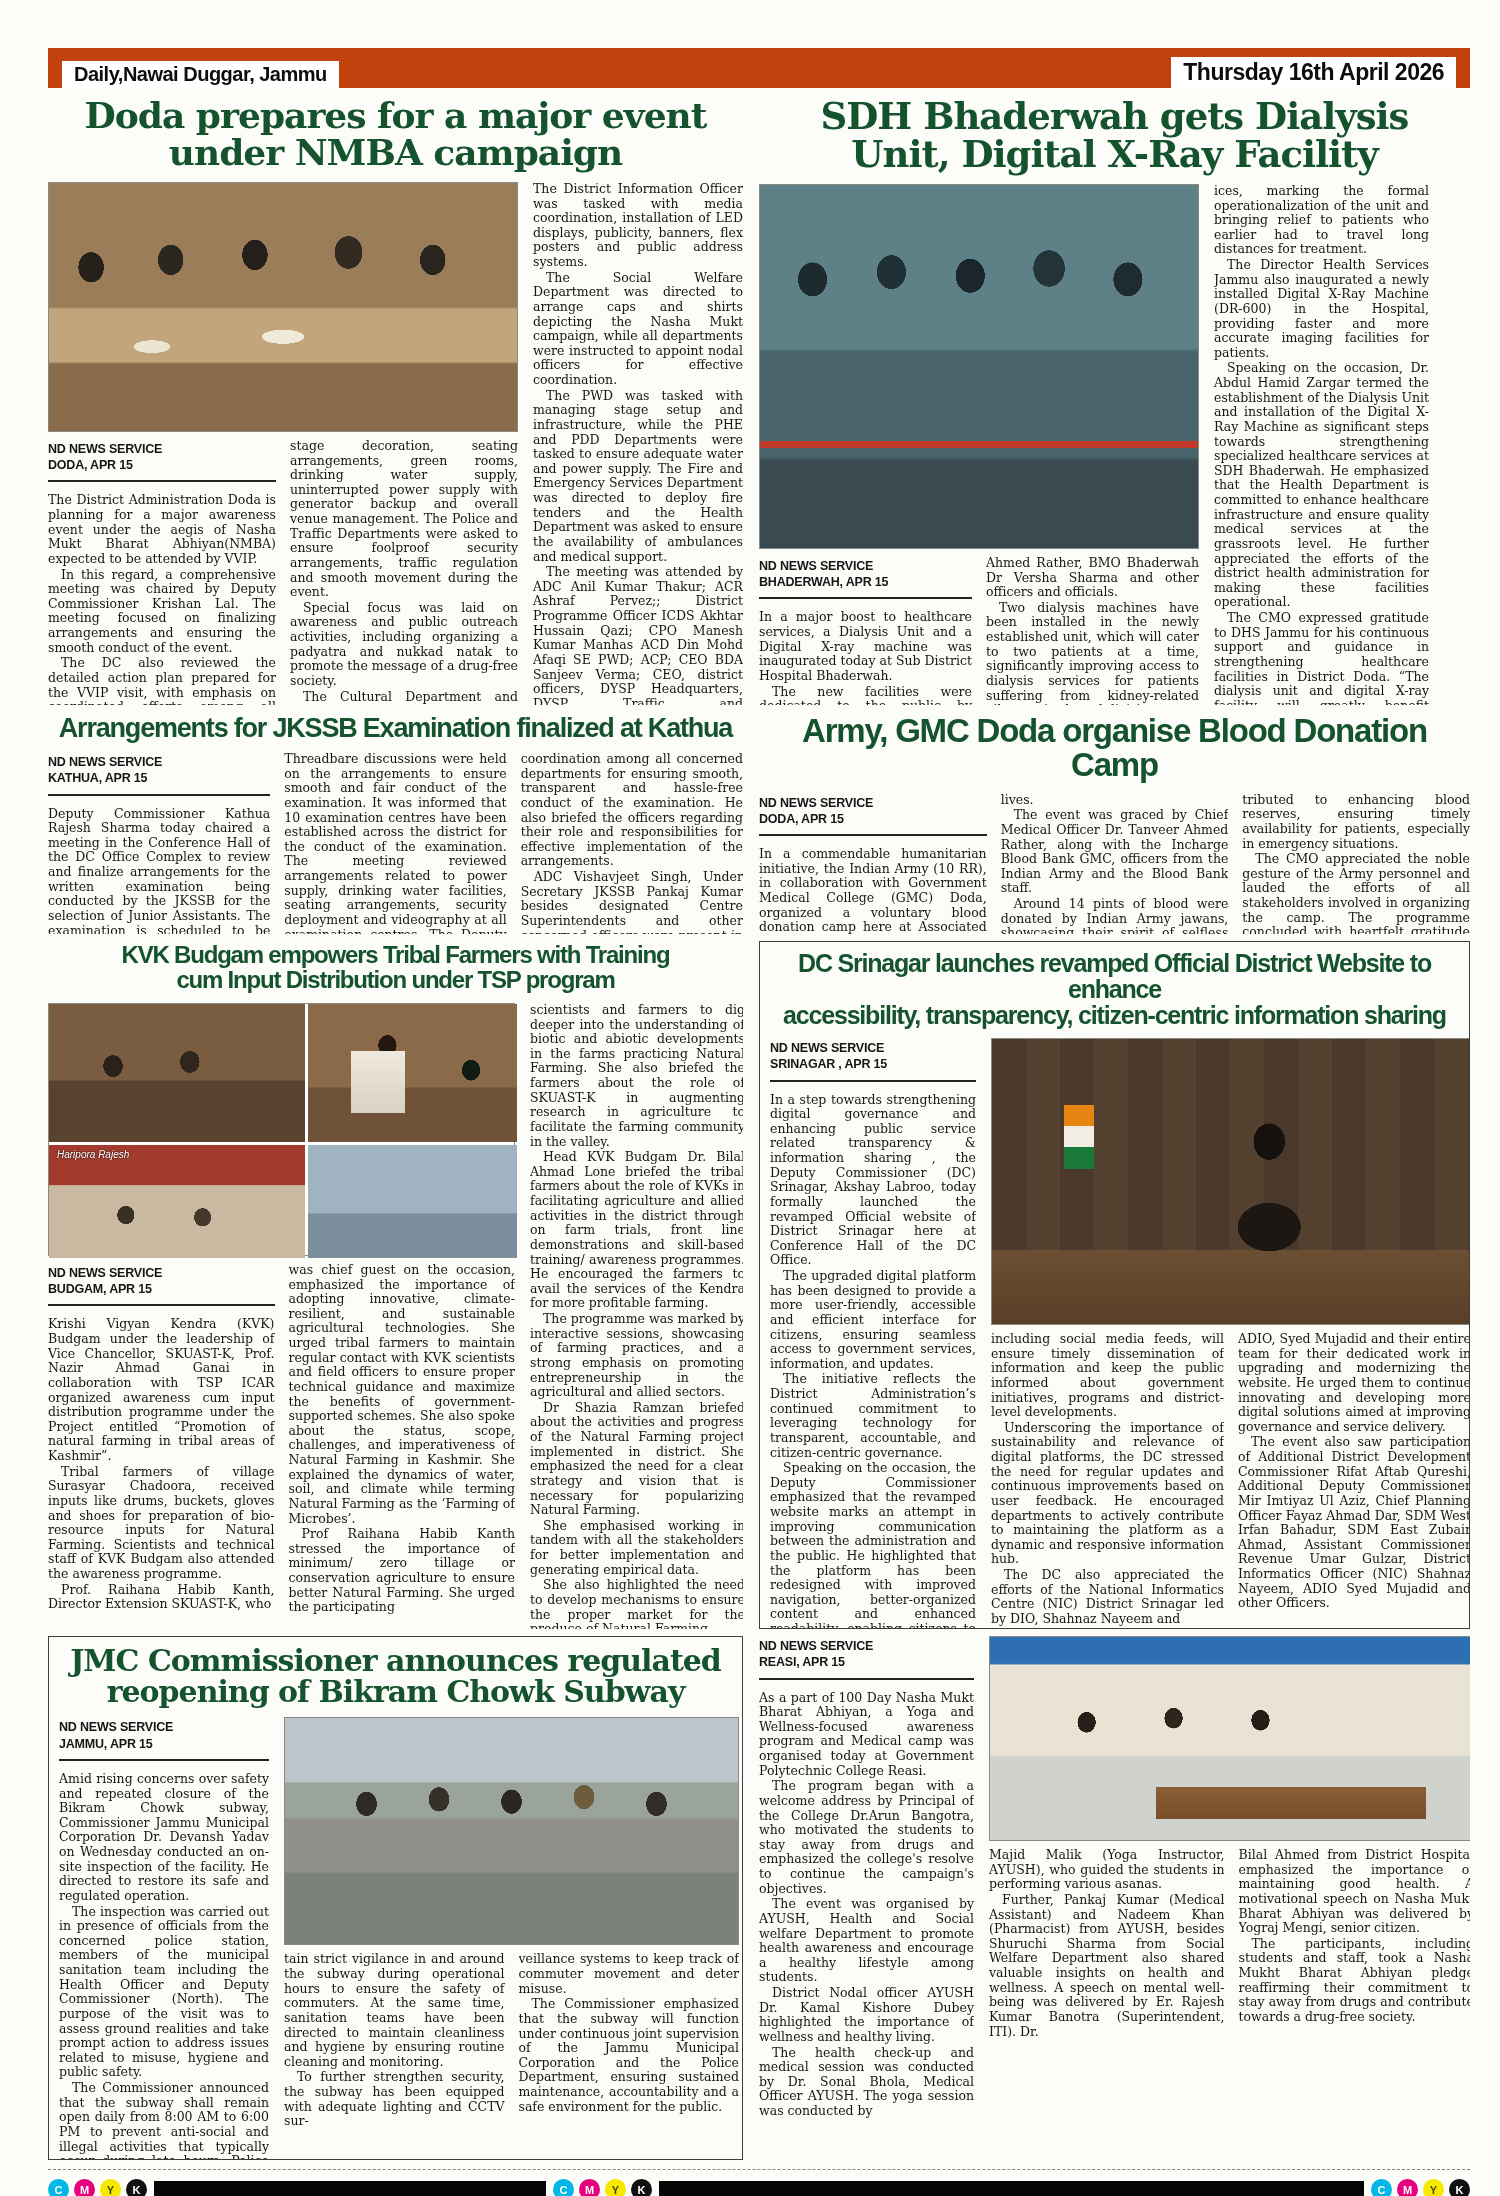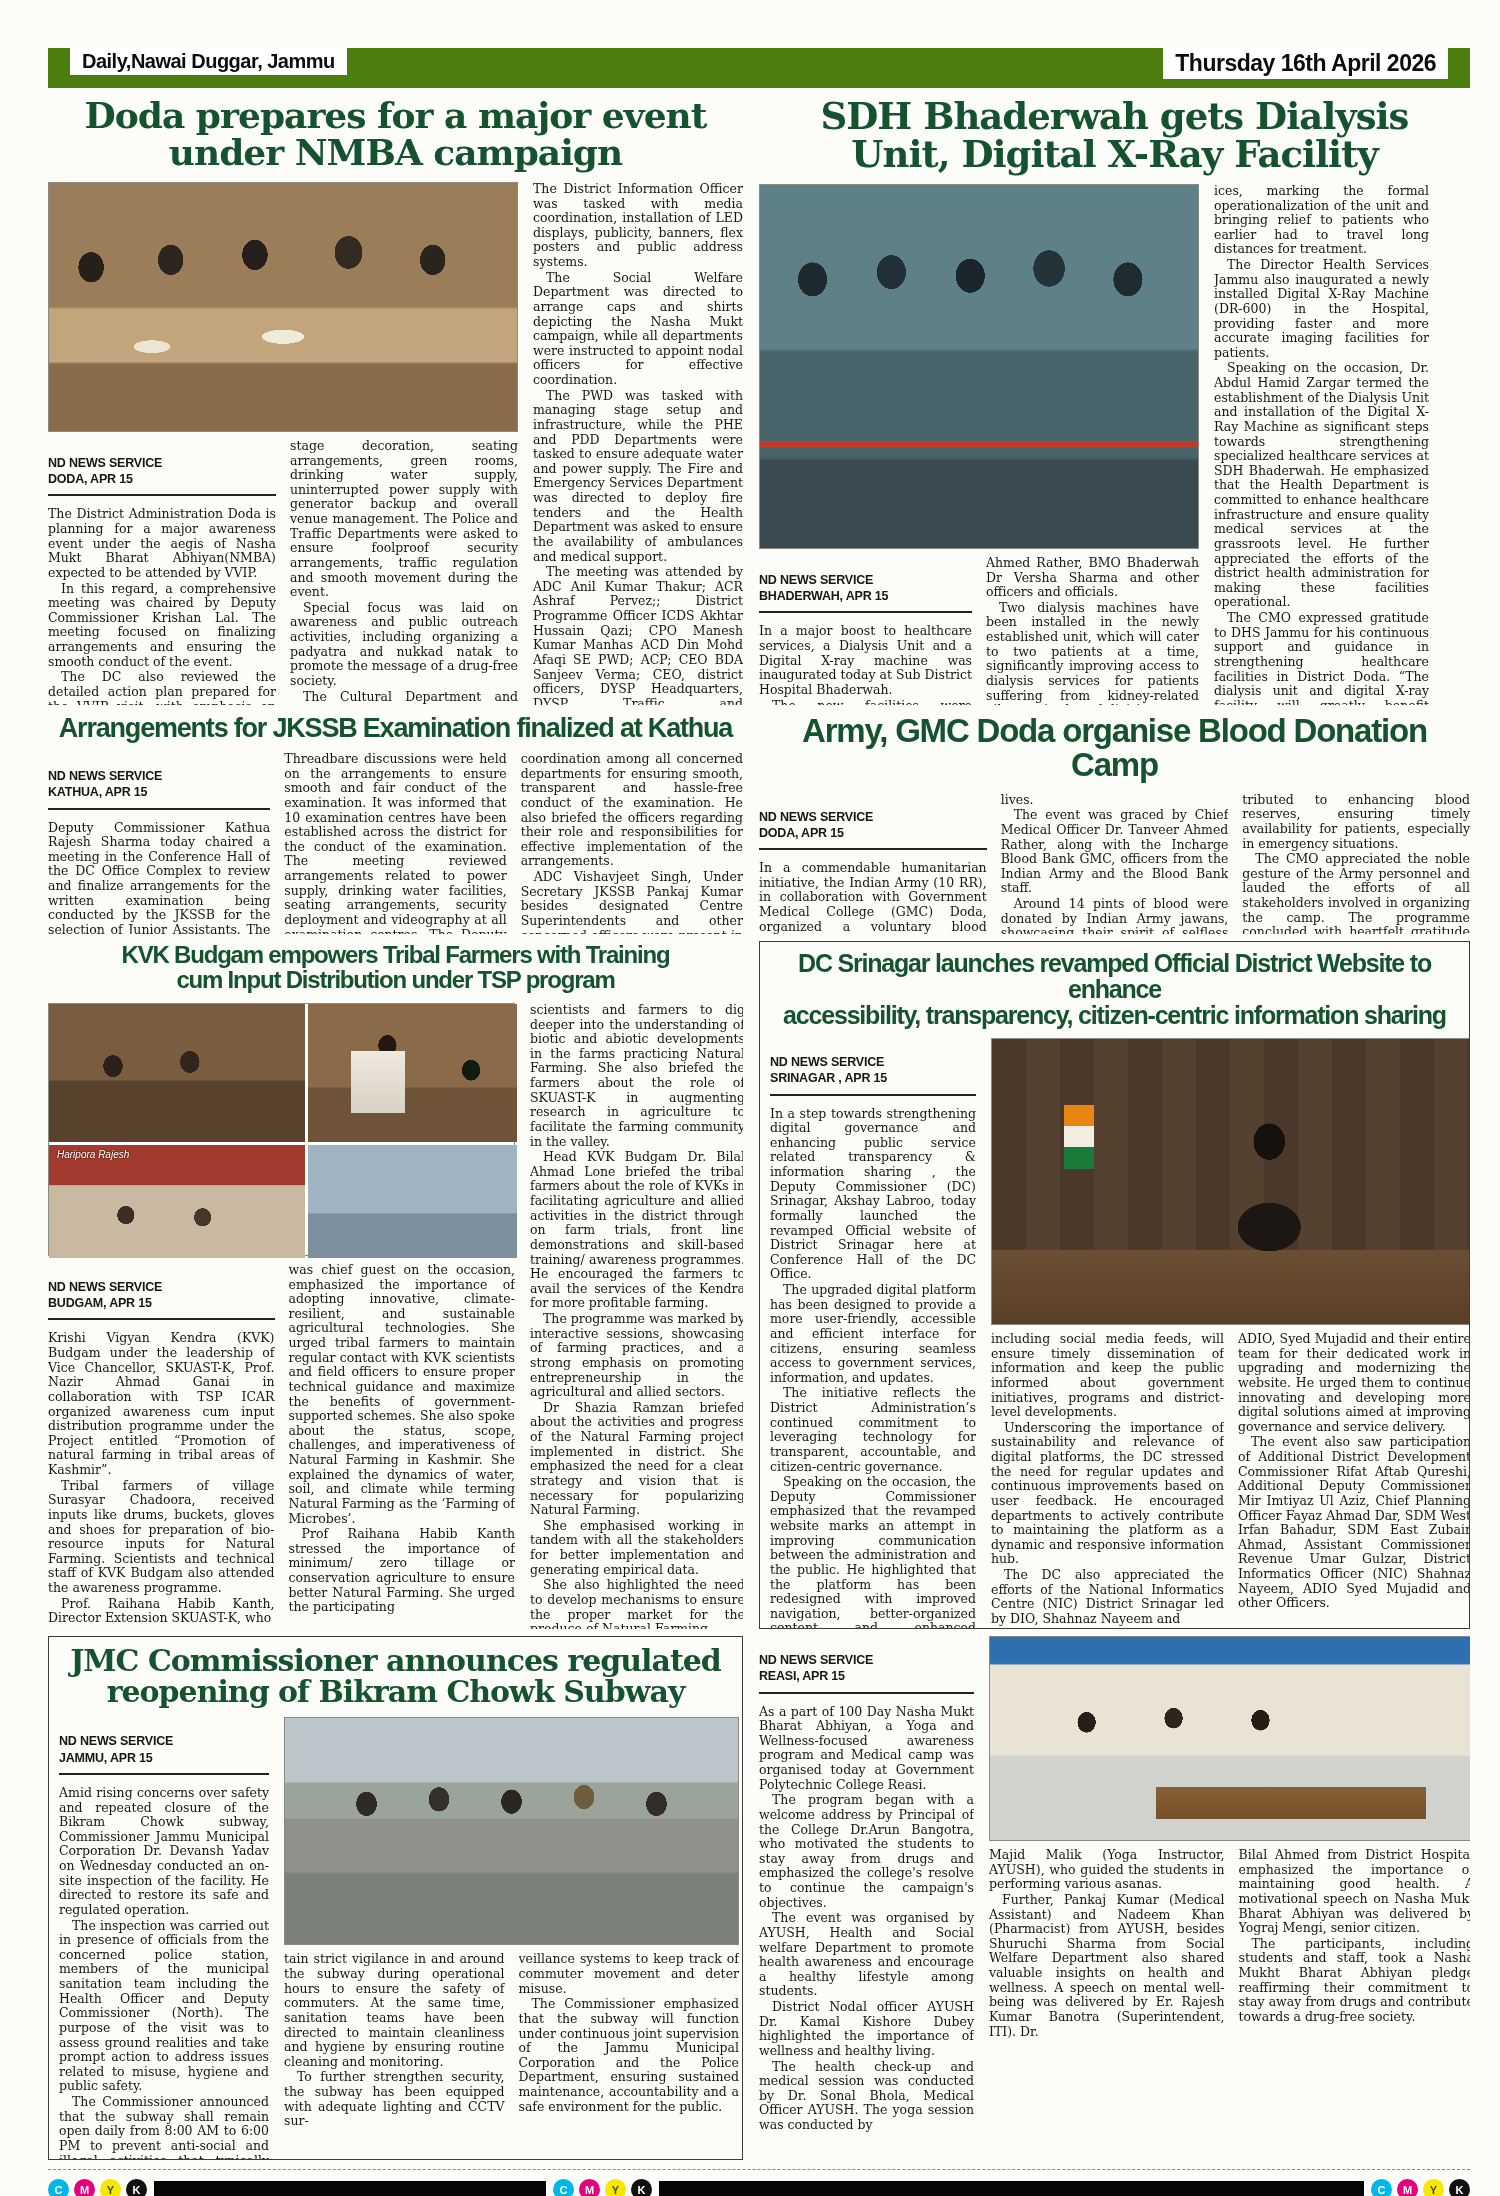--- a/index.html
+++ b/index.html
@@ -1,19 +1,19 @@
 <!DOCTYPE html>
 <html><head>
 <meta charset="utf-8">
 <style>
   html,body{margin:0;padding:0;background:#d9d9d4;}
   .page{width:1500px;height:2196px;margin:0 auto;background:#fcfcf8;box-sizing:border-box;
         padding:48px 30px 0 48px;font-family:"DejaVu Serif",serif;color:#161616;position:relative;overflow:hidden;}
   
-  .mast{height:40px;background:#4d7c0f;display:flex;align-items:flex-start;justify-content:space-between;padding:0 22px;}
+  .mast{height:40px;background:#c2410c;display:flex;align-items:flex-end;justify-content:space-between;padding:0 14px;}
   .mast-title{background:#fff;color:#0d0d0d;padding:2px 12px;font-family:"Liberation Sans",sans-serif;
         font-weight:bold;font-size:20px;letter-spacing:-.5px;}
   .mast-date{background:#fff;color:#0d0d0d;padding:2px 12px;font-family:"Liberation Sans",sans-serif;
         font-weight:bold;font-size:23px;letter-spacing:-.5px;}
   
   .sec{display:flex;gap:16px;margin-top:7px;}
   .sec1{height:610px}.sec2{height:222px}.sec3{height:688px}.sec4{height:524px}
   .art{overflow:hidden;height:100%;box-sizing:border-box;}
   .boxed{border:1.5px solid #3c3c3c;padding:6px 10px;}
   .hl{text-align:center;line-height:1.04;margin:2px 0 10px;color:#14532d;white-space:pre-line;}
@@ -23,21 +23,21 @@
   .hl29{font-size:24px}.hl25{font-size:25px}.hl30{font-size:30px}.hl32{font-size:31px}
   .row{display:flex;gap:15px;}
   .cols{display:flex;gap:14px;}
   .tcol{flex:1;text-align:justify;font-size:12.5px;line-height:1.17;overflow:hidden;}
   .tcol p{margin:0 0 1px;text-indent:13px;}
   .tcol p:first-of-type{text-indent:0;}
   .w470{width:470px;flex:none}.w467{width:467px;flex:none}.w440{width:440px;flex:none}
   .w455{width:455px;flex:none}.w480{width:480px;flex:none}.w485{width:485px;flex:none}
   .w206{width:206px;flex:none}.w210{width:210px;flex:none}.w215{width:215px;flex:none}
   .byline{font-family:"Liberation Sans",sans-serif;font-weight:bold;font-size:12.5px;line-height:1.3;
-        border-bottom:2px solid #222;padding-bottom:7px;margin:16px 0 11px;text-align:left;letter-spacing:-.2px;}
+        border-bottom:2px solid #222;padding-bottom:7px;margin:2px 0 11px;text-align:left;letter-spacing:-.2px;}
   
   .photo{width:100%;border:1px solid #8a8a84;box-sizing:border-box;margin-bottom:7px;position:relative;overflow:hidden;}
   .ph250{height:250px}.ph365{height:365px}.ph287{height:287px}.ph228{height:228px}.ph205{height:205px}
   .photo-doda{background:
     radial-gradient(ellipse 21px 25px at 9% 34%, #26201b 60%, transparent 61%),
     radial-gradient(ellipse 21px 25px at 26% 31%, #2c2620 60%, transparent 61%),
     radial-gradient(ellipse 21px 25px at 44% 29%, #241f1a 60%, transparent 61%),
     radial-gradient(ellipse 23px 27px at 64% 28%, #332a22 60%, transparent 61%),
     radial-gradient(ellipse 21px 25px at 82% 31%, #2a241e 60%, transparent 61%),
     radial-gradient(ellipse 30px 10px at 50% 62%, #f0ead8 70%, transparent 71%),

